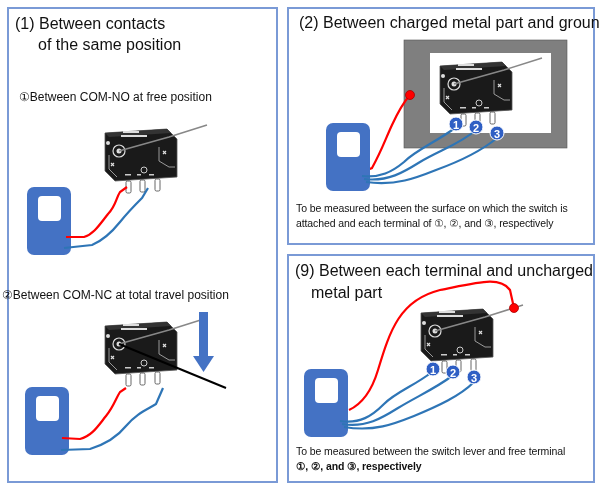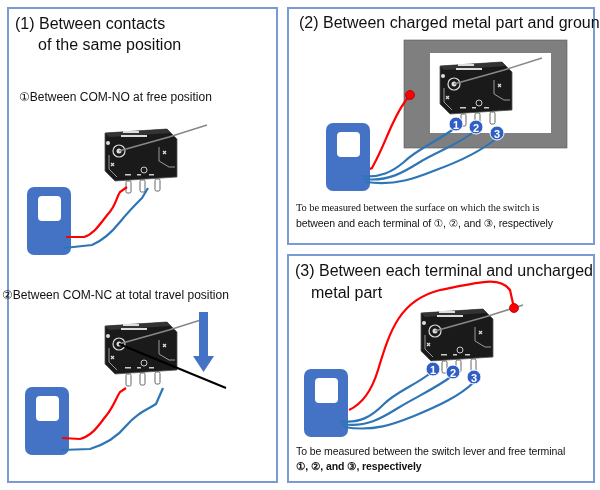--- a/index.html
+++ b/index.html
@@ -18,25 +18,25 @@
 <body>
 
 <div class="panel" id="p1"></div>
 <div class="t h1" style="left:15px;top:14px;">(1) Between contacts</div>
 <div class="t h1" style="left:38px;top:35px;">of the same position</div>
 <div class="t h2" style="left:19px;top:89px;">①Between COM-NO at free position</div>
 <div class="t h2" style="left:2px;top:287px;">②Between COM-NC at total travel position</div>
 
 <div class="panel" id="p2"></div>
 <div class="t h1" style="left:299px;top:13px;">(2) Between charged metal part and ground</div>
-<div class="t cap" style="left:296px;top:201px;font-family:Liberation Serif, serif;">To be measured between the surface on which the switch is</div>
-<div class="t cap" style="left:296px;top:216px;">between and each terminal of ①, ②, and ③, respectively</div>
+<div class="t cap" style="left:296px;top:201px;">To be measured between the surface on which the switch is</div>
+<div class="t cap" style="left:296px;top:216px;">attached and each terminal of ①, ②, and ③, respectively</div>
 
 <div class="panel" id="p3"></div>
-<div class="t h1" style="left:295px;top:261px;">(3) Between each terminal and uncharged</div>
+<div class="t h1" style="left:295px;top:261px;">(9) Between each terminal and uncharged</div>
 <div class="t h1" style="left:311px;top:283px;">metal part</div>
 <div class="t cap" style="left:296px;top:444px;">To be measured between the switch lever and free terminal</div>
 <div class="t cap" style="left:296px;top:459px;font-weight:bold;">①, ②, and ③, respectively</div>
 
 <svg width="600" height="490">
   <defs>
 
     <g id="switch">
 
       <path d="M8,8 L70,4 L80,14 L80,52 L18,56 L8,46 Z" fill="#1a1a1a" stroke="#555" stroke-width="0.8"></path>

